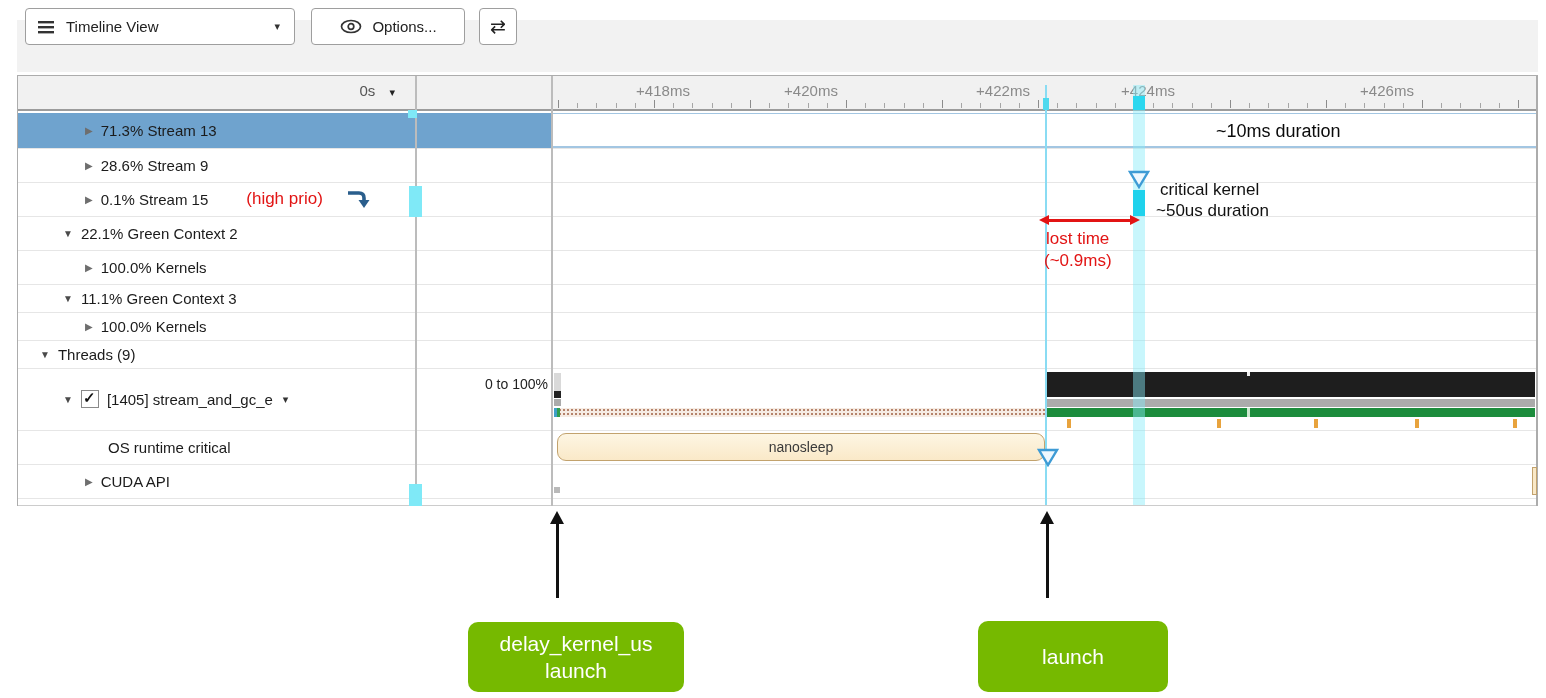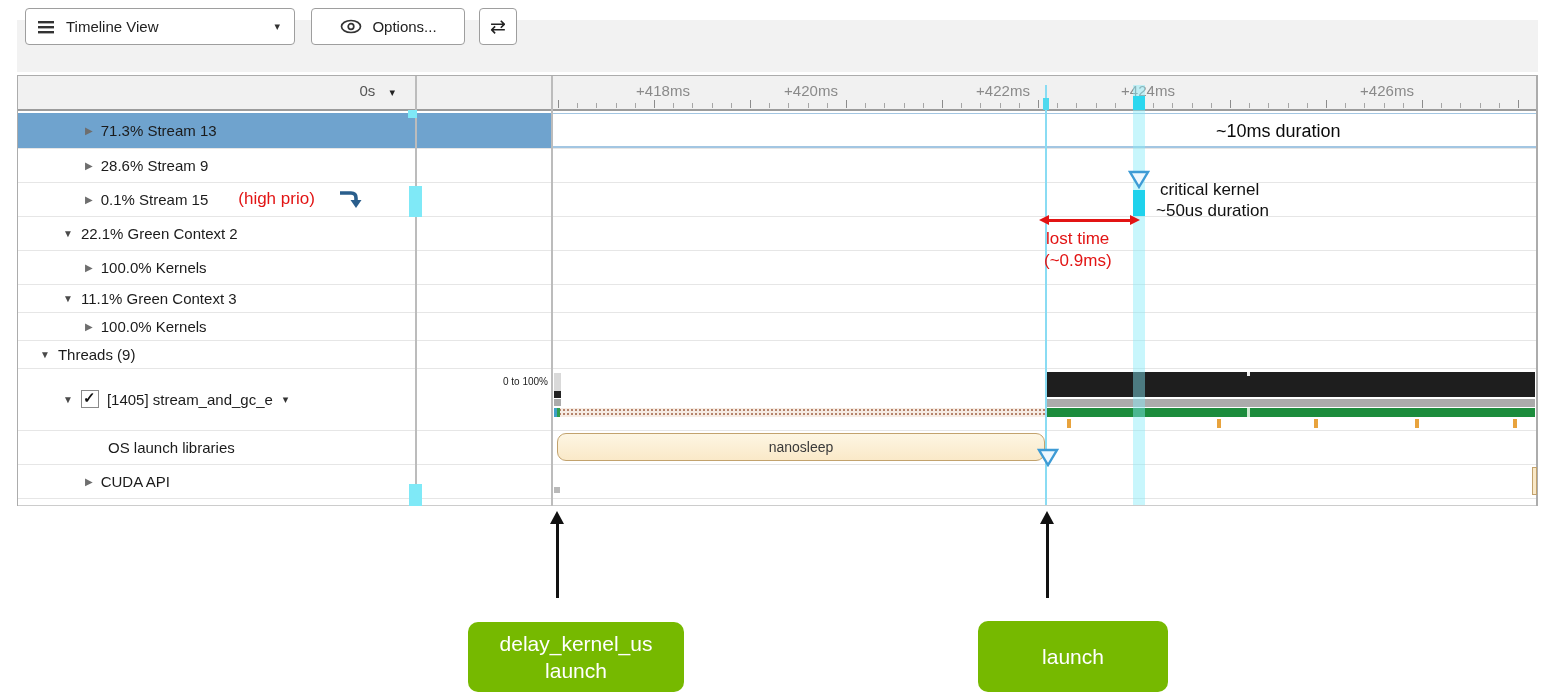--- a/index.html
+++ b/index.html
@@ -161,21 +161,21 @@
     <span class="tri c" style="margin-left:67px;">▶</span>
     <span class="lbl">71.3% Stream 13</span>
   </div>
   <div class="abs srow" style="top:148px;height:34px;">
     <span class="tri c" style="margin-left:67px;">▶</span>
     <span class="lbl">28.6% Stream 9</span>
   </div>
   <div class="abs srow" style="top:182px;height:34px;">
     <span class="tri c" style="margin-left:67px;">▶</span>
     <span class="lbl">0.1% Stream 15</span>
-    <span class="red" style="margin-left:30px;font-size:17px;">(high prio)</span>
+    <span class="red" style="margin-left:38px;font-size:17px;">(high prio)</span>
     <svg width="26" height="22" style="margin-left:22px;">
       <path d="M3 5 H14 Q19 5 19 10 V13" fill="none" stroke="#2a5e8c" stroke-width="3.6"></path>
       <polygon points="13.5,12 24.5,12 19,20" fill="#2a5e8c"></polygon>
     </svg>
   </div>
   <div class="abs srow" style="top:216px;height:34px;">
     <span class="tri" style="margin-left:45px;">▼</span>
     <span class="lbl">22.1% Green Context 2</span>
   </div>
   <div class="abs srow" style="top:250px;height:34px;">
@@ -194,28 +194,28 @@
     <span class="tri" style="margin-left:22px;">▼</span>
     <span class="lbl">Threads (9)</span>
   </div>
   <div class="abs srow" style="top:368px;height:62px;">
     <span class="tri" style="margin-left:45px;">▼</span>
     <span class="chk"></span>
     <span class="lbl">[1405] stream_and_gc_e</span>
     <span class="caret">▾</span>
   </div>
   <div class="abs srow" style="top:430px;height:34px;">
-    <span class="lbl" style="margin-left:90px;">OS launch libraries</span>
+    <span class="lbl" style="margin-left:90px;">OS runtime critical</span>
   </div>
   <div class="abs srow" style="top:464px;height:34px;">
     <span class="tri c" style="margin-left:67px;">▶</span>
     <span class="lbl">CUDA API</span>
   </div>
 
-  <div class="abs" style="left:415px;top:376px;width:133px;text-align:right;font-size:10px;color:#222;z-index:6;">0 to 100%</div>
+  <div class="abs" style="left:415px;top:376px;width:133px;text-align:right;font-size:14px;color:#222;z-index:6;">0 to 100%</div>
 
   <div class="abs" style="left:409px;top:186px;width:13px;height:31px;background:#7fe9f7;z-index:31;"></div>
   <div class="abs" style="left:409px;top:484px;width:13px;height:22px;background:#7fe9f7;z-index:31;"></div>
 
   <div class="abs" style="left:553px;top:113px;width:983px;height:1px;background:#a3c6e2;z-index:4;"></div>
   <div class="abs" style="left:553px;top:146px;width:983px;height:2px;background:#a3c6e2;z-index:4;"></div>
   <div class="anno" style="left:1216px;top:121px;font-size:18px;color:#0a0a0a;">~10ms duration</div>
 
   <div class="abs" style="left:554px;top:373px;width:7px;height:19px;background:#d9d9d9;z-index:9;"></div>
   <div class="abs" style="left:554px;top:391px;width:7px;height:7px;background:#222;z-index:9;"></div>

